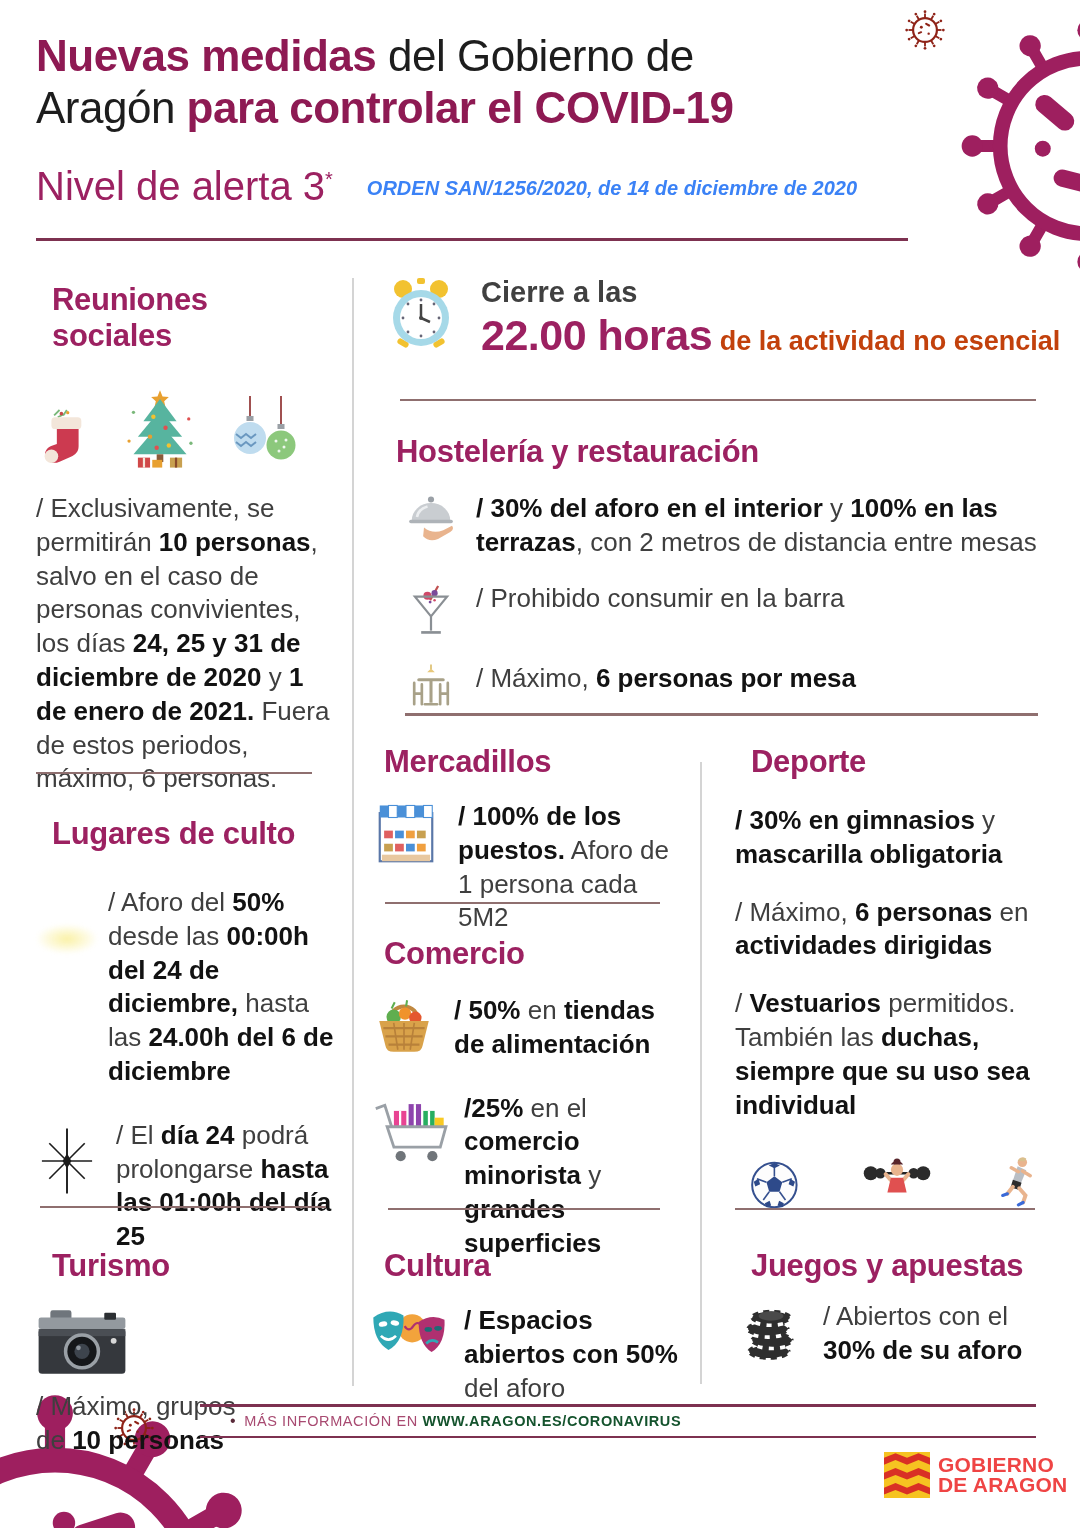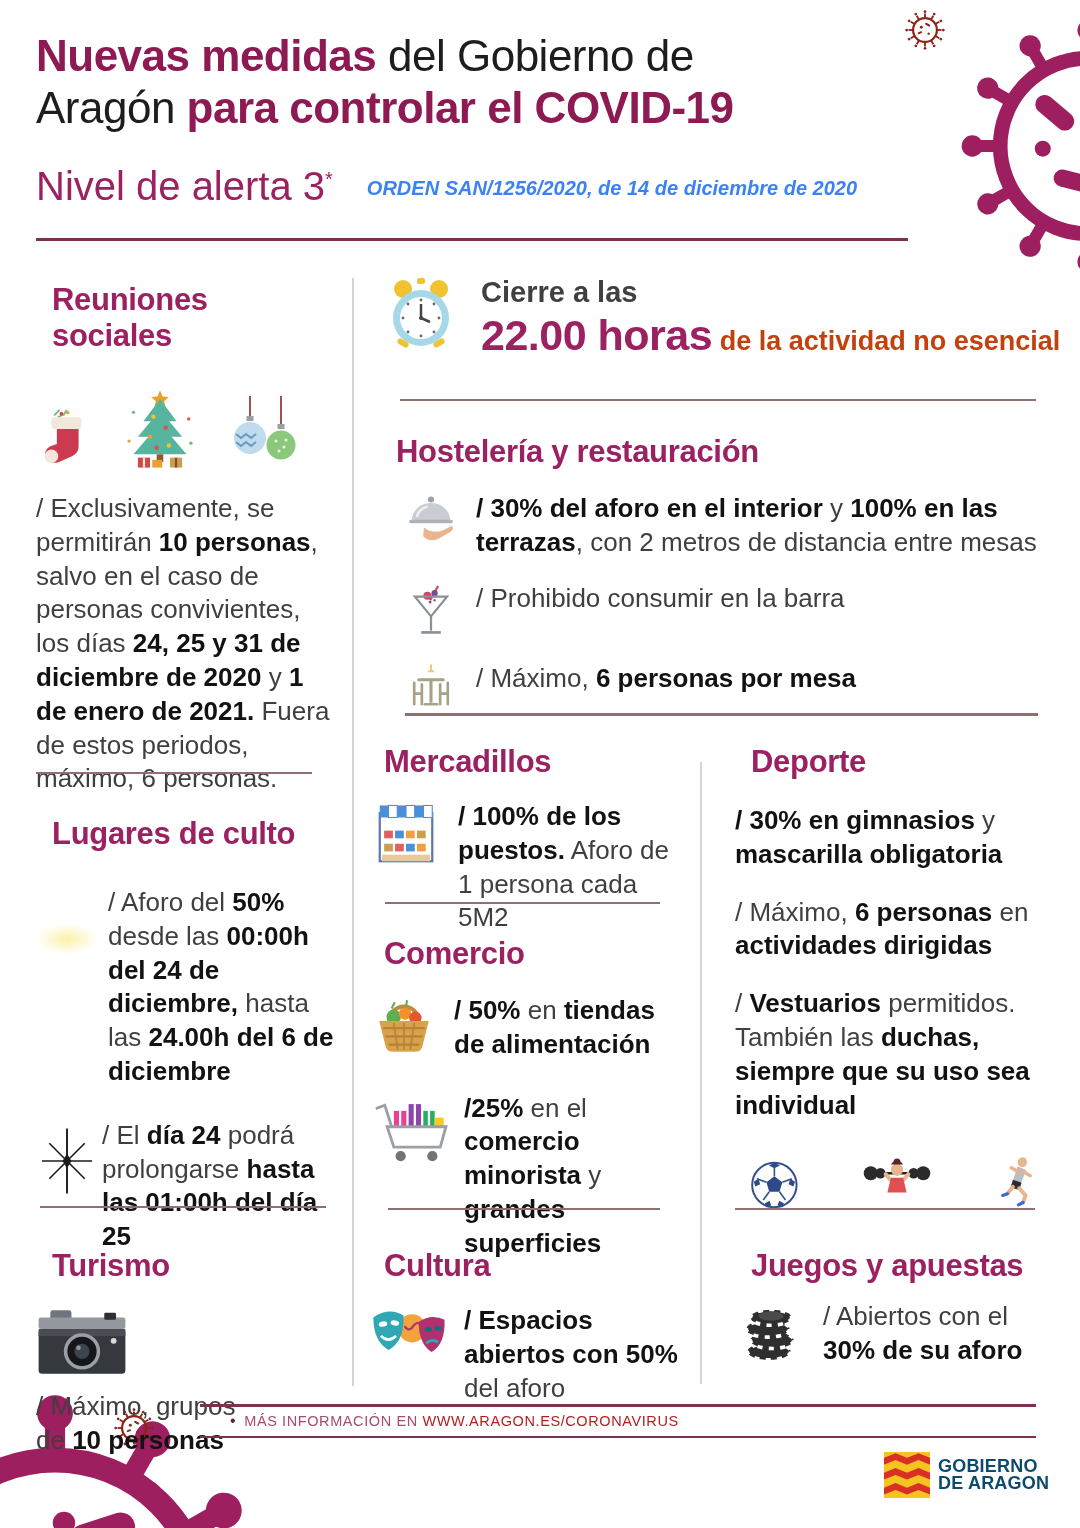--- a/index.html
+++ b/index.html
@@ -20,21 +20,21 @@
   .bd{font-weight:800;color:#121212;}
   .row{display:flex;align-items:flex-start;}
   .icol{flex:none;display:flex;justify-content:center;}
   .soft{background:#8f6f6f;height:2px;position:absolute;}
   .vdiv{position:absolute;width:2px;background:#d4d4d4;}
   
   .sec-reuniones{position:absolute;left:36px;top:266px;width:302px;}
   .xmas-row{display:flex;align-items:flex-end;gap:26px;height:100px;margin:18px 0 20px;}
   .sec-culto{position:absolute;left:36px;top:800px;width:302px;}
   .culto-row1{margin-top:34px;gap:10px;}
-  .culto-row2{margin-top:30px;gap:4px;}
+  .culto-row2{margin-top:30px;gap:18px;}
   .glow{width:78px;height:30px;border-radius:50%;margin-top:38px;
         background:radial-gradient(closest-side, rgba(250,240,160,0.95), rgba(250,240,160,0));
         filter:blur(2px);}
   .sec-turismo{position:absolute;left:36px;top:1232px;width:310px;}
   .turismo-row{margin-top:24px;gap:14px;flex-direction:column;}
   
   .banner{position:absolute;left:383px;top:276px;display:flex;gap:22px;align-items:flex-start;}
   .banner-l1{font-size:29px;font-weight:800;color:#404040;line-height:1.15;}
   .banner-l2{margin-top:2px;}
   .banner-time{font-size:43px;font-weight:800;color:#9c2161;letter-spacing:-0.5px;}
@@ -56,24 +56,24 @@
   .sec-deporte{position:absolute;left:735px;top:728px;width:306px;}
   .dep-item{margin-top:24px;}
   .dep-icons{display:flex;align-items:flex-end;gap:62px;margin-top:28px;padding-left:14px;}
   .sec-juegos{position:absolute;left:735px;top:1232px;width:306px;}
   .jue-row{margin-top:8px;gap:18px;}
   
   .f-line1{position:absolute;left:200px;top:1404px;width:836px;height:3px;background:#7d3150;}
   .f-line2{position:absolute;left:200px;top:1436px;width:836px;height:2px;background:#7d3150;}
   .f-info{position:absolute;left:230px;top:1412px;display:flex;align-items:center;gap:8px;
           font-size:14.5px;letter-spacing:0.6px;color:#a84a71;}
-  .f-info .bd{color:#b91c1c;font-weight:400;}
+  .f-info .bd{color:#14532d;font-weight:700;}
   .f-bullet{color:#5a2a3a;font-size:16px;}
   .logo{position:absolute;left:884px;top:1452px;display:flex;align-items:center;gap:8px;}
-  .logo-text{font-size:18px;font-weight:800;color:#0c4a6e;line-height:0.95;letter-spacing:0.2px;}
+  .logo-text{font-size:21px;font-weight:800;color:#ef4444;line-height:0.95;letter-spacing:0.2px;}
   
   .virus-big-tr{position:absolute;left:955px;top:13px;width:266px;height:266px;color:#9e1f5f;}
   .virus-small-tr{position:absolute;left:903px;top:8px;width:44px;height:44px;color:#8f2318;}
   .virus-big-bl{position:absolute;left:-169px;top:1384px;width:448px;height:448px;color:#9e1f5f;}
   .virus-small-bl{position:absolute;left:112px;top:1406px;width:44px;height:44px;color:#8f2318;}
 </style>
 </head>
 <body>
 
 <svg width="0" height="0" style="position:absolute" aria-hidden="true">

